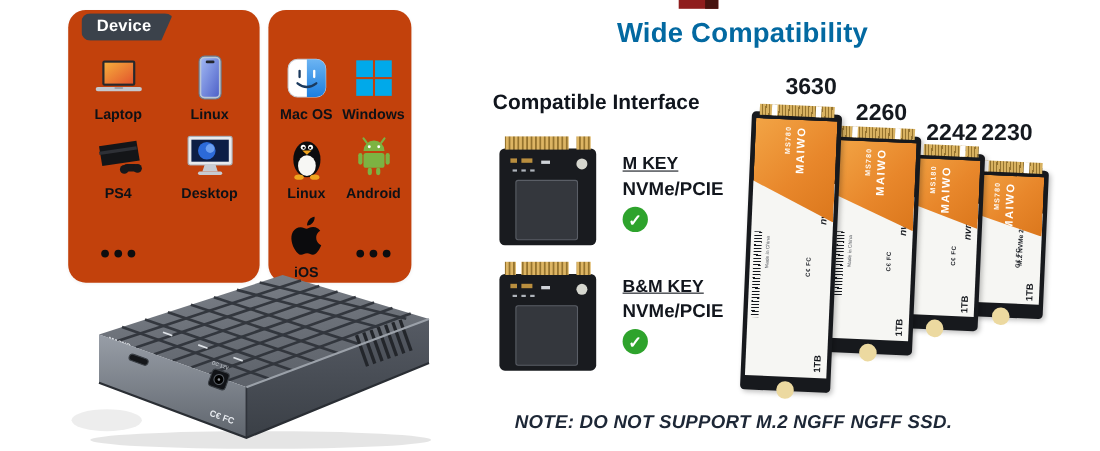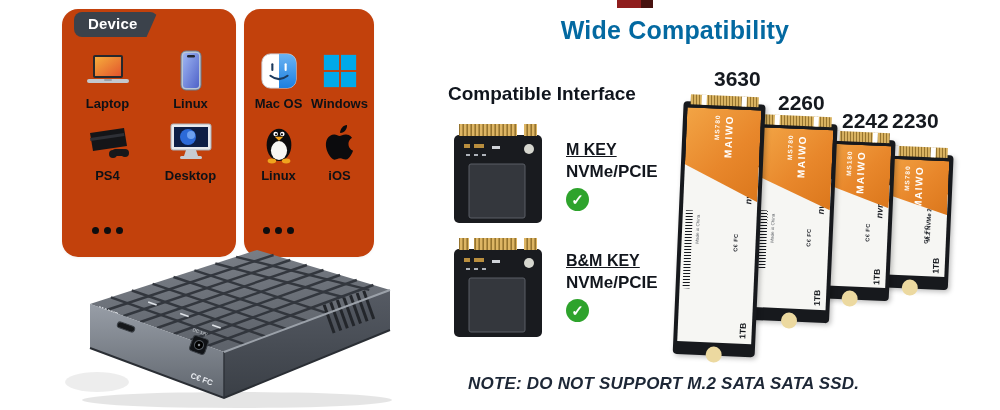--- a/index.html
+++ b/index.html
@@ -203,41 +203,58 @@
               <circle cx="23.1" cy="12.9" r="1.1" fill="#000"></circle>
             <polygon points="15.5,15.5 24.5,15.5 20,19.5" fill="#f0a41e"></polygon>
             <ellipse cx="12.5" cy="41" rx="4.5" ry="2.6" fill="#f0a41e"></ellipse>
             <ellipse cx="27.5" cy="41" rx="4.5" ry="2.6" fill="#f0a41e"></ellipse>
           </svg>
           </span>
         <span class="lb">Linux</span>
       </div>
       <div class="cell">
         <span class="ic">
+          <svg width="42" height="40" viewBox="0 0 44 40">
+            <path d="M12 14 A10 10 0 0 1 32 14 Z" fill="#7cb342"></path>
+            <line x1="15" y1="6" x2="12" y2="2" stroke="#7cb342" stroke-width="2" stroke-linecap="round"></line>
+            <line x1="29" y1="6" x2="32" y2="2" stroke="#7cb342" stroke-width="2" stroke-linecap="round"></line>
+            <circle cx="17.5" cy="10" r="1.4" fill="#fff"></circle>
+              <circle cx="26.5" cy="10" r="1.4" fill="#fff"></circle>
+            <rect x="12" y="16" width="20" height="14" rx="2.5" fill="#7cb342"></rect>
+            <rect x="7" y="16" width="4" height="11" rx="2" fill="#7cb342"></rect>
+            <rect x="33" y="16" width="4" height="11" rx="2" fill="#7cb342"></rect>
+            <rect x="16" y="30" width="4" height="7" rx="2" fill="#7cb342"></rect>
+            <rect x="24" y="30" width="4" height="7" rx="2" fill="#7cb342"></rect>
+          </svg>
+          </span>
+        <span class="lb">Android</span>
+      </div>
+      <div class="cell">
+        <span class="ic">
           <svg width="34" height="40" viewBox="0 0 36 44">
             <path fill="#0b0b0d" d="M27.3 23.2c0-4.6 3.8-6.8 4-6.9-2.2-3.2-5.5-3.6-6.7-3.7-2.9-.3-5.6 1.7-7 1.7-1.4 0-3.7-1.7-6-1.6-3.1 0-6 1.8-7.6 4.6-3.2 5.6-.8 13.9 2.4 18.4 1.6 2.2 3.4 4.7 5.8 4.6 2.3-.1 3.2-1.5 6-1.5 2.8 0 3.6 1.5 6 1.4 2.5 0 4.1-2.2 5.6-4.4 1.8-2.6 2.5-5.1 2.5-5.2-.1-.1-4.9-1.9-5-7.4z"></path>
             <path fill="#0b0b0d" d="M23.8 8.3c1.3-1.6 2.2-3.8 1.9-6-1.9.1-4.2 1.3-5.5 2.9-1.2 1.4-2.3 3.7-2 5.9 2.1.2 4.3-1.1 5.6-2.8z"></path>
           </svg>
           </span>
         <span class="lb">iOS</span>
       </div>
       <div class="cell">
         <span class="dots">
             <i></i>
             <i></i>
             <i></i>
           </span>
         <span class="lb"></span>
       </div>
     </div>
   </div>
 
   <div class="main-title">Wide Compatibility</div>
   <div class="iface-heading">Compatible Interface</div>
-  <div class="note">NOTE: DO NOT SUPPORT M.2 SATA SATA SSD.</div>
+  <div class="note">NOTE: DO NOT SUPPORT M.2 NGFF NGFF SSD.</div>
 
   <svg class="chip m" viewBox="0 0 94 104">
     <defs>
       <pattern id="goldp" width="4" height="14" patternUnits="userSpaceOnUse">
         <rect width="4" height="14" fill="#96742f"></rect>
           <rect width="2.4" height="14" fill="#ddb564"></rect>
       </pattern>
     </defs>
     <rect x="2" y="13" width="88" height="88" rx="5" fill="#191b1f"></rect>
     <rect x="7" y="2" width="58" height="12" fill="url(#goldp)"></rect>

